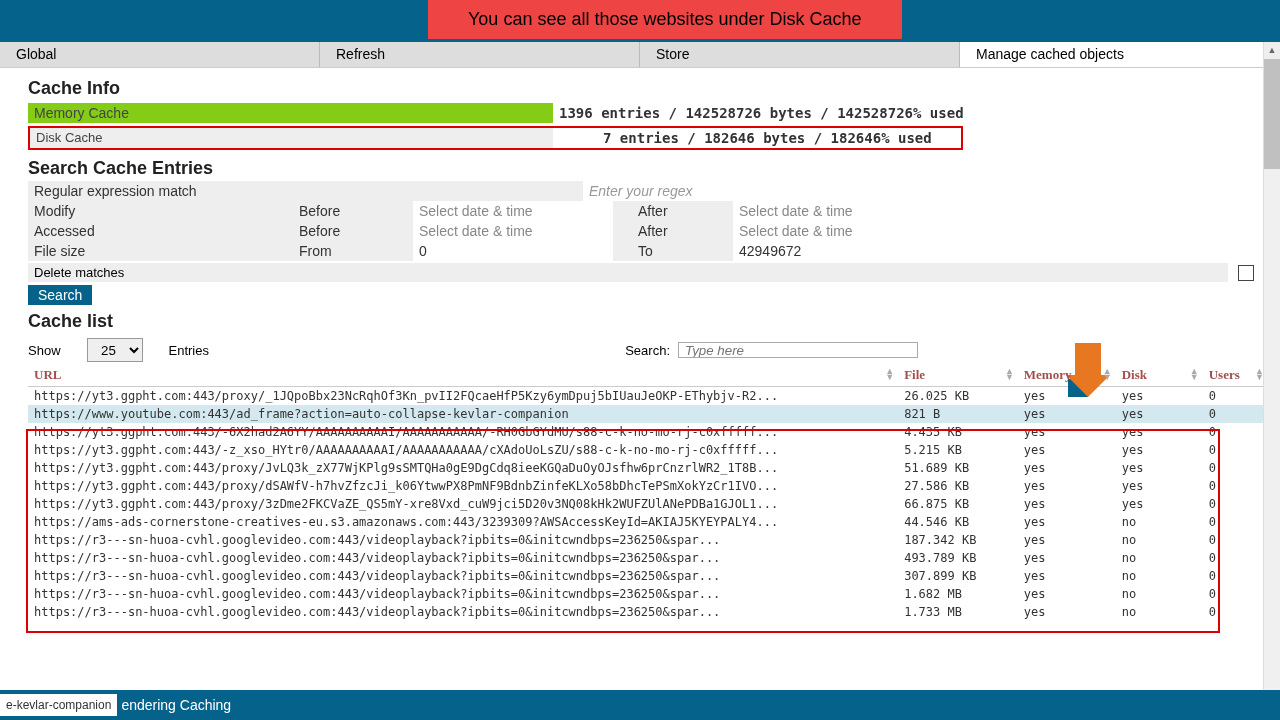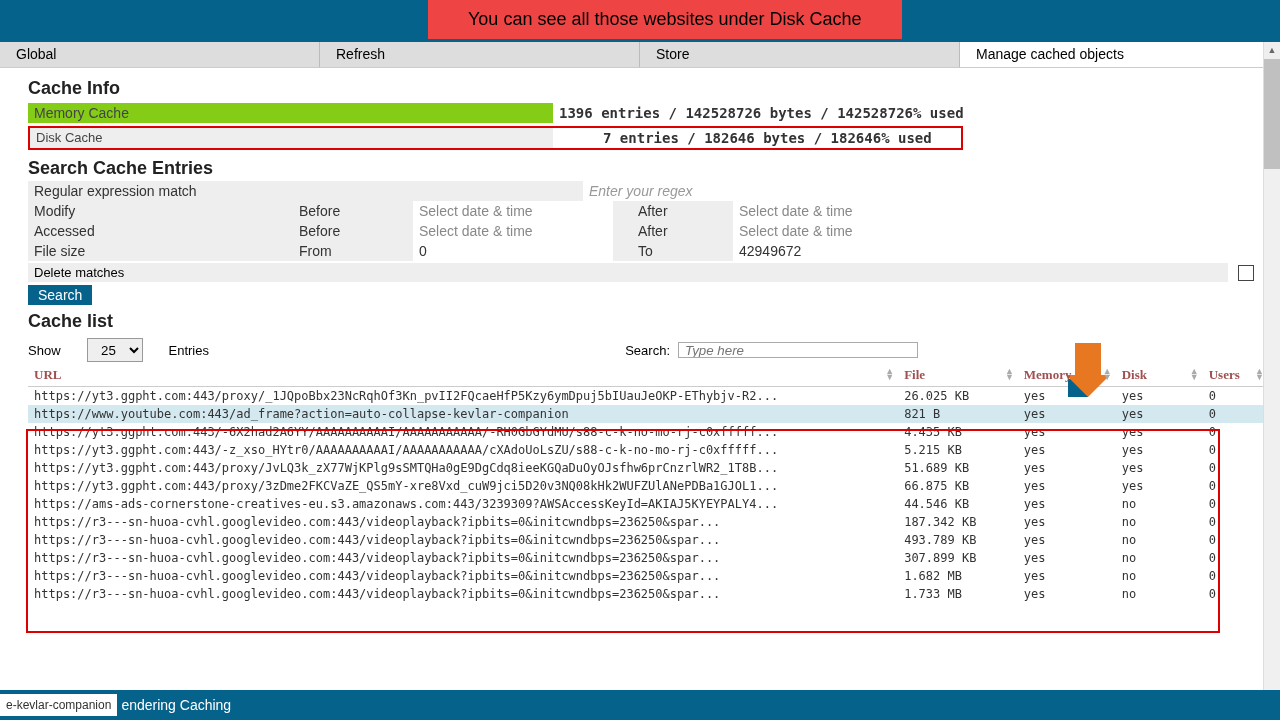--- a/index.html
+++ b/index.html
@@ -173,20 +173,27 @@
           <td>0</td>
         </tr>
         <tr>
           <td class="url-cell">https://yt3.ggpht.com:443/proxy/JvLQ3k_zX77WjKPlg9sSMTQHa0gE9DgCdq8ieeKGQaDuOyOJsfhw6prCnzrlWR2_1T8B...</td>
           <td>51.689 KB</td>
           <td>yes</td>
           <td>yes</td>
           <td>0</td>
         </tr>
         <tr>
+          <td class="url-cell">https://yt3.ggpht.com:443/proxy/dSAWfV-h7hvZfzcJi_k06YtwwPX8PmNF9BdnbZinfeKLXo58bDhcTePSmXokYzCr1IVO...</td>
+          <td>27.586 KB</td>
+          <td>yes</td>
+          <td>yes</td>
+          <td>0</td>
+        </tr>
+        <tr>
           <td class="url-cell">https://yt3.ggpht.com:443/proxy/3zDme2FKCVaZE_QS5mY-xre8Vxd_cuW9jci5D20v3NQ08kHk2WUFZUlANePDBa1GJOL1...</td>
           <td>66.875 KB</td>
           <td>yes</td>
           <td>yes</td>
           <td>0</td>
         </tr>
         <tr>
           <td class="url-cell">https://ams-ads-cornerstone-creatives-eu.s3.amazonaws.com:443/3239309?AWSAccessKeyId=AKIAJ5KYEYPALY4...</td>
           <td>44.546 KB</td>
           <td>yes</td>

